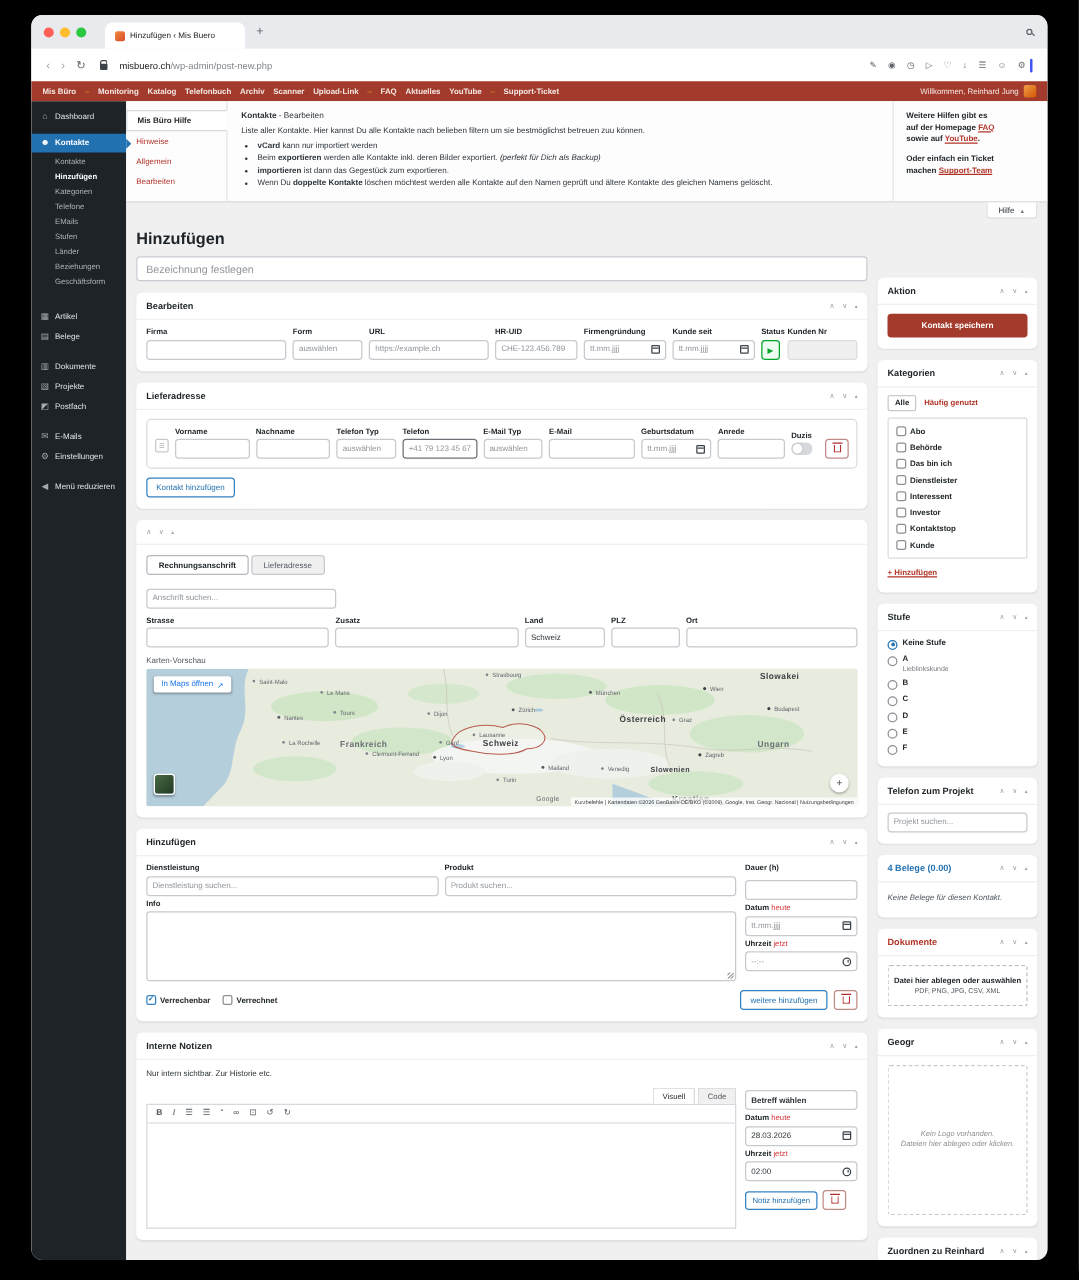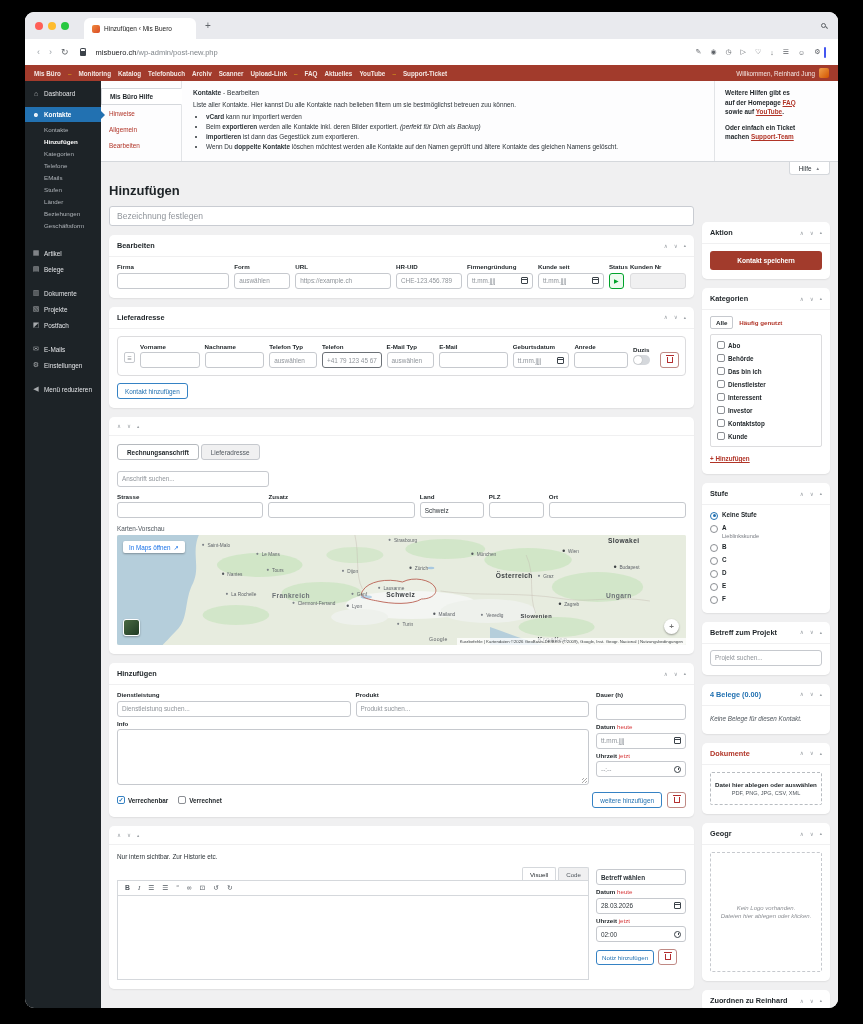--- a/index.html
+++ b/index.html
@@ -673,20 +673,21 @@
                           <span class="tr"></span>
                         </span>
                   </span>
                 </div>
               </div>
             </div>
 
             
             <div class="panel">
               <div class="panel-h">
+                <span class="panel-title">Interne Notizen</span>
                 <span class="ph-ctrls">
                       <span class="ph-up">∧</span>
                       <span class="ph-down">∨</span>
                       <span class="ph-col">▴</span>
                     </span>
               </div>
               <div class="panel-b">
                 <div class="n-desc">Nur intern sichtbar. Zur Historie etc.</div>
                 <div class="notiz-row">
                   <div class="editor">
@@ -876,21 +877,21 @@
                         <div class="r-lbl">F</div>
 
                       </div>
                     </div>
                   </div>
               </div>
             </div>
 
             <div class="panel">
               <div class="panel-h">
-                <span class="panel-title">Betreff zum Projekt</span>
+                <span class="panel-title">Telefon zum Projekt</span>
                 <span class="ph-ctrls">
                       <span class="ph-up">∧</span>
                       <span class="ph-down">∨</span>
                       <span class="ph-col">▴</span>
                     </span>
               </div>
               <div class="panel-b">
                 <div class="stack">
                       <input class="rinp" placeholder="Projekt suchen..." style="">
                     </div>

